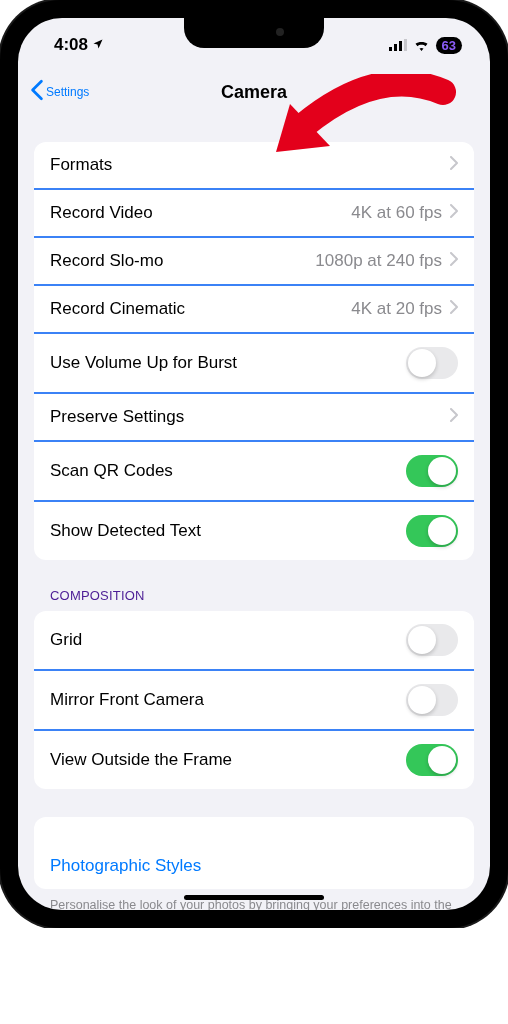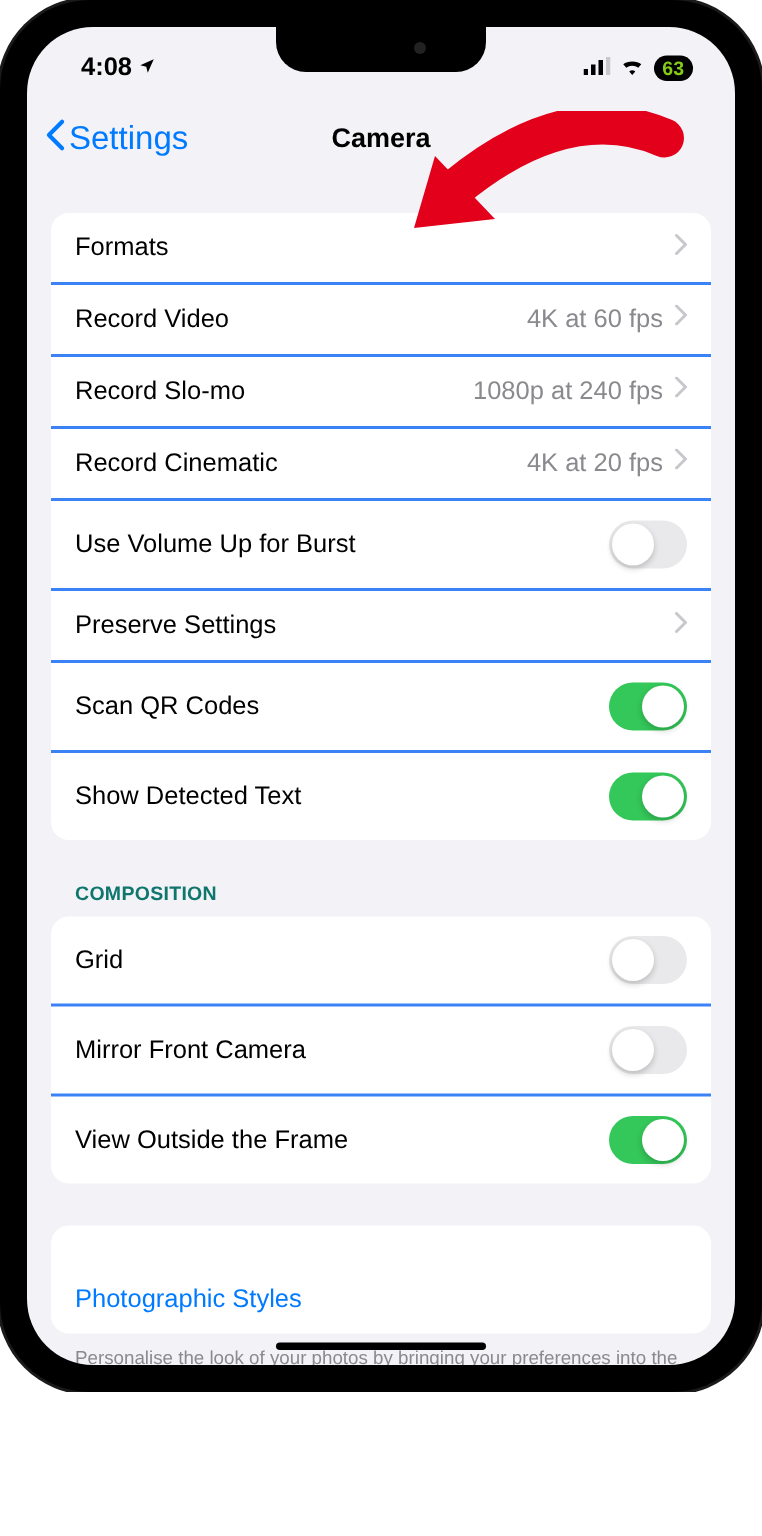--- a/index.html
+++ b/index.html
@@ -59,38 +59,38 @@
       color: #000;
     }
     .status-left { display: flex; align-items: center; gap: 4px; }
     .status-right { display: flex; align-items: center; gap: 6px; }
     .location-icon { font-size: 13px; }
     .signal-icon, .wifi-icon { font-size: 15px; }
     .battery-badge {
       display: inline-flex;
       align-items: center;
       background: #000;
-      color: #84cc16;
+      color: #8b5cf6;
       border-radius: 10px;
       padding: 1px 6px;
       font-size: 13px;
       font-weight: 600;
     }
     .nav-header {
       display: flex;
       align-items: center;
       height: 52px;
       position: relative;
       padding: 0 12px;
     }
     .back-btn {
       display: flex;
       align-items: center;
       color: #007aff;
-      font-size: 22px;
+      font-size: 12px;
       gap: 2px;
     }
     .chevron-left {
       font-size: 24px;
       font-weight: 400;
       line-height: 1;
     }
     .header-title {
       position: absolute;
       left: 50%;
@@ -109,25 +109,24 @@
     .content {
       padding: 0 16px;
       overflow: hidden;
     }
     .section {
       margin-top: 28px;
     }
     .section.first { margin-top: 24px; }
     .section-header {
       font-size: 13px;
-      color: #0f766e;
+      color: #4c1d95;
       padding: 0 16px 8px 16px;
       letter-spacing: 0.2px;
       text-transform: uppercase;
-      font-weight: bold;
     }
     .settings-group {
       background: #fff;
       border-radius: 12px;
       overflow: hidden;
     }
     .settings-row {
       display: flex;
       align-items: center;
       justify-content: space-between;
@@ -136,20 +135,21 @@
       border-bottom: 2px solid #3b82f6;
     }
     .settings-row:last-child { border-bottom: none; }
     .row-label {
       font-size: 17px;
       color: #000;
     }
     .row-label.link { color: #007aff; margin-top: 26px; }
     .row-right {
       display: flex;
+      align-items: center;
       gap: 8px;
     }
     .row-value {
       font-size: 17px;
       color: #8a8a8e;
     }
     .chevron-right {
       color: #c7c7cc;
       font-size: 16px;
       font-weight: 400;

